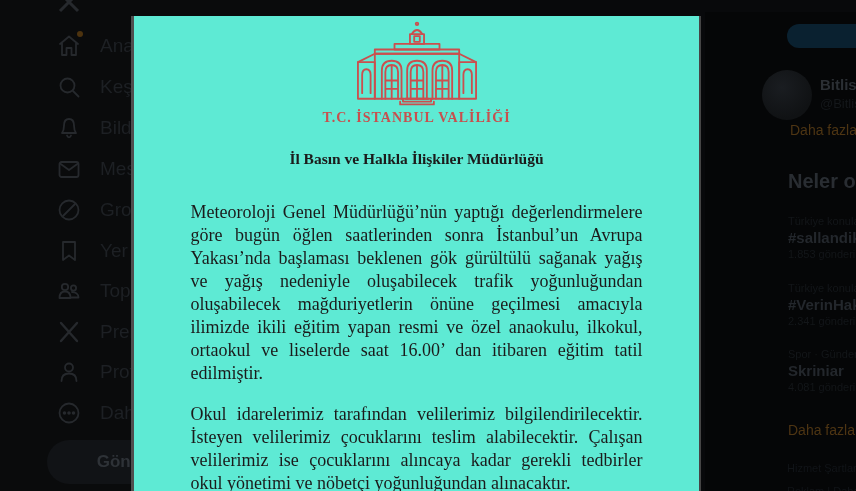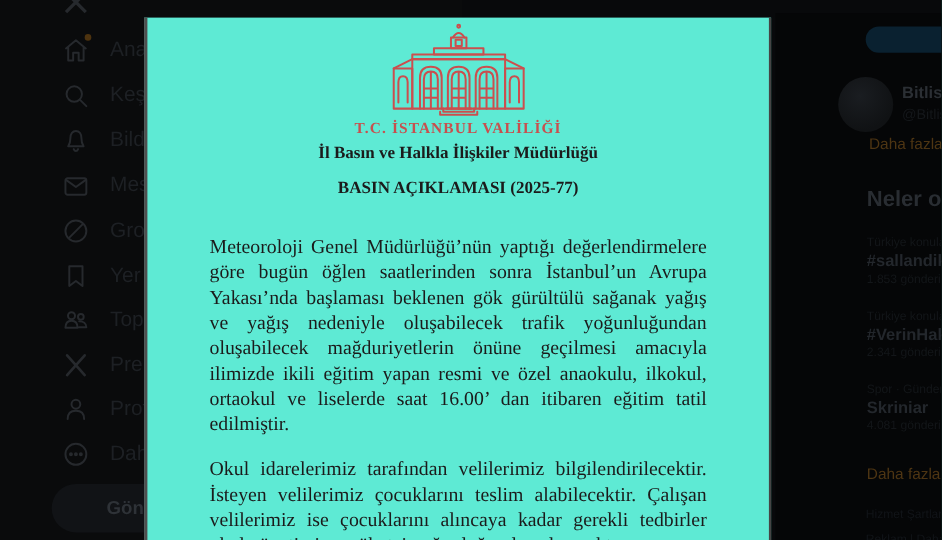--- a/index.html
+++ b/index.html
@@ -32,21 +32,21 @@
   .trend .tag{font-size:15px;font-weight:bold;color:#23272c;white-space:nowrap;margin-top:2px;}
   .trend .cnt{font-size:11px;color:#131619;white-space:nowrap;margin-top:2px;}
   .foot{position:absolute;left:82px;font-size:11px;color:#111418;white-space:nowrap;}
 
   
   .doc{position:absolute;left:131px;top:16px;width:570px;height:491px;background:#5eead4;z-index:3;
        border-left:3px solid #4f4f4f;border-right:2px solid #454545;box-sizing:border-box;
        font-family:"Liberation Serif",serif;color:#1b1b1b;}
   .doc-logo{display:block;margin:4px auto 0 auto;}
   .org-name{text-align:center;color:#c7504e;font-weight:bold;font-size:14px;letter-spacing:1px;margin-top:0px;}
-  .doc-h1{text-align:center;font-weight:bold;font-size:15.5px;margin-top:5px;}
+  .doc-h1{text-align:center;font-weight:bold;font-size:15.5px;margin-top:24px;}
   .doc-h2{text-align:center;font-weight:bold;font-size:15.5px;margin-top:13px;}
   .doc-body{width:452px;margin:0 auto;text-align:justify;font-size:18px;line-height:23px;}
   .doc-body p{margin:0;}
   .p1{margin-top:33px !important;}
   .p2{margin-top:18px !important;}
   .closing{font-weight:bold;margin-top:14px !important;}
 </style>
 </head>
 <body>
 
@@ -223,21 +223,20 @@
       <rect x="6" y="60" width="24" height="52"></rect>
       <path d="M12 104 V78 Q12 70 18 70 Q24 70 24 78 V104"></path>
       <rect x="150" y="60" width="24" height="52"></rect>
       <path d="M156 104 V78 Q156 70 162 70 Q168 70 168 78 V104"></path>
 
       <path d="M74 112 H106 M70 116 H110 M66 120 H114 M70 116 V112 M110 116 V112 M66 120 V116 M114 120 V116"></path>
     </svg>
 
     <div class="org-name">T.C. İSTANBUL VALİLİĞİ</div>
     <div class="doc-h1">İl Basın ve Halkla İlişkiler Müdürlüğü</div>
-    <div class="doc-h2">BASIN AÇIKLAMASI (2025-77)</div>
 
     <div class="doc-body">
       <p class="p1">Meteoroloji Genel Müdürlüğü’nün yaptığı değerlendirmelere göre bugün öğlen saatlerinden sonra İstanbul’un Avrupa Yakası’nda başlaması beklenen gök gürültülü sağanak yağış ve yağış nedeniyle oluşabilecek trafik yoğunluğundan oluşabilecek mağduriyetlerin önüne geçilmesi amacıyla ilimizde ikili eğitim yapan resmi ve özel anaokulu, ilkokul, ortaokul ve liselerde saat 16.00’ dan itibaren eğitim tatil edilmiştir.</p>
       <p class="p2">Okul idarelerimiz tarafından velilerimiz bilgilendirilecektir. İsteyen velilerimiz çocuklarını teslim alabilecektir. Çalışan velilerimiz ise çocuklarını alıncaya kadar gerekli tedbirler okul yönetimi ve nöbetçi yoğunluğundan alınacaktır.</p>
       <p class="closing">Kamuoyuna saygıyla duyurulur.</p>
     </div>
   </div>
 
 </div>
 

